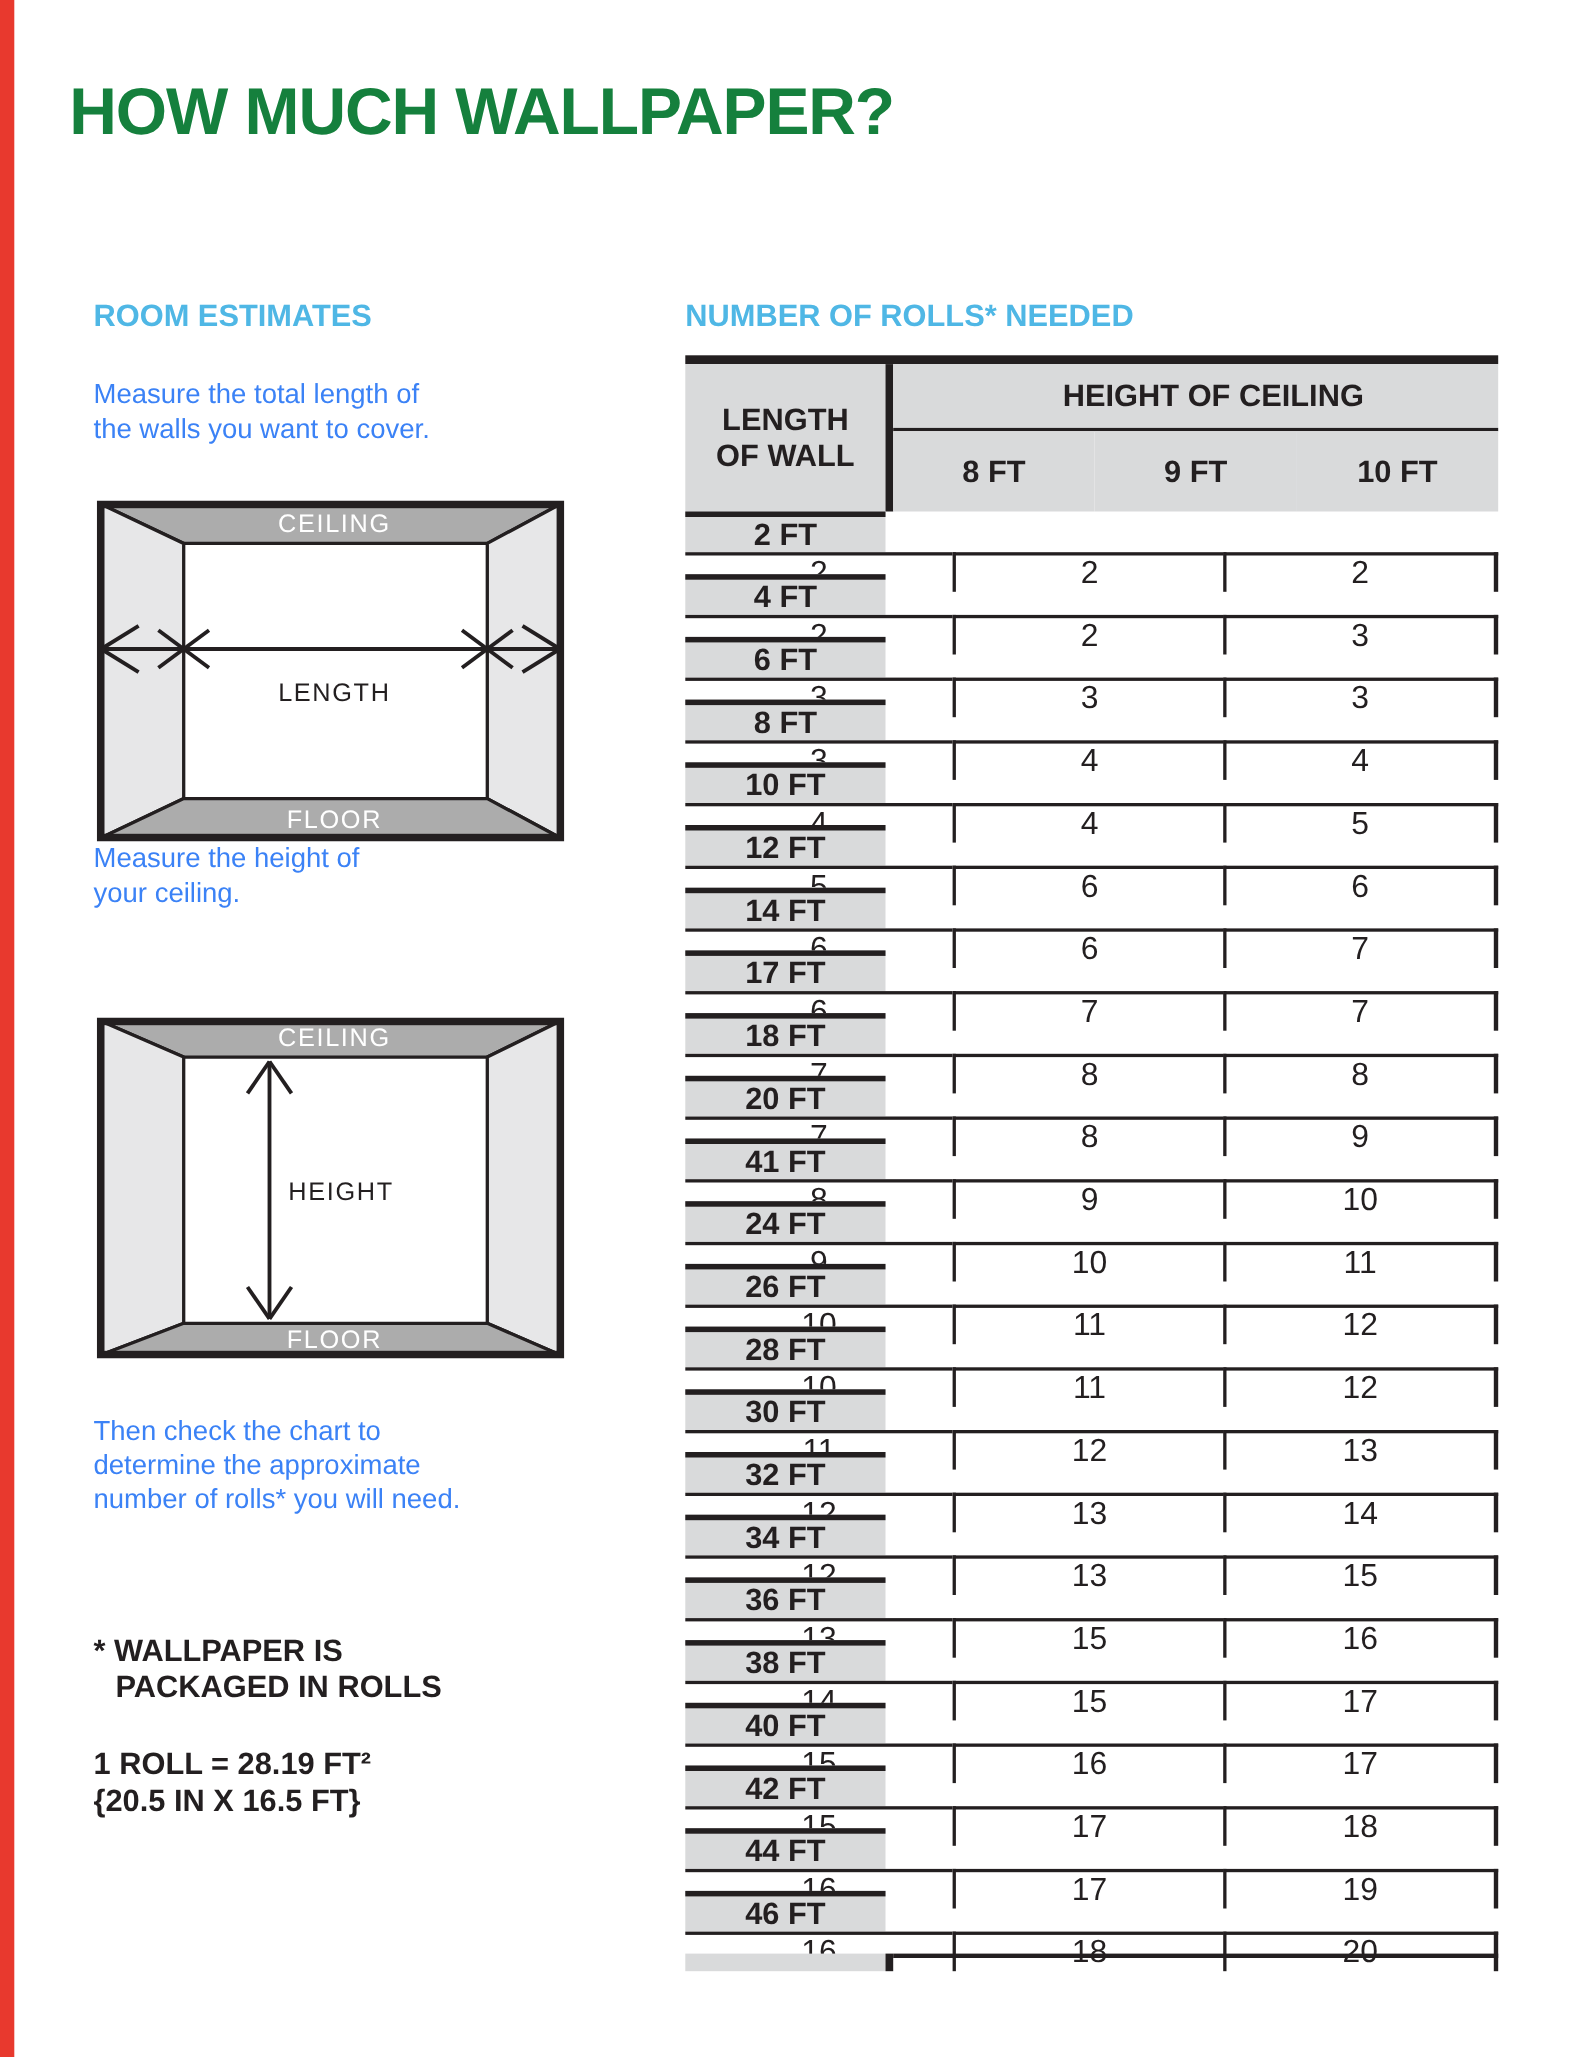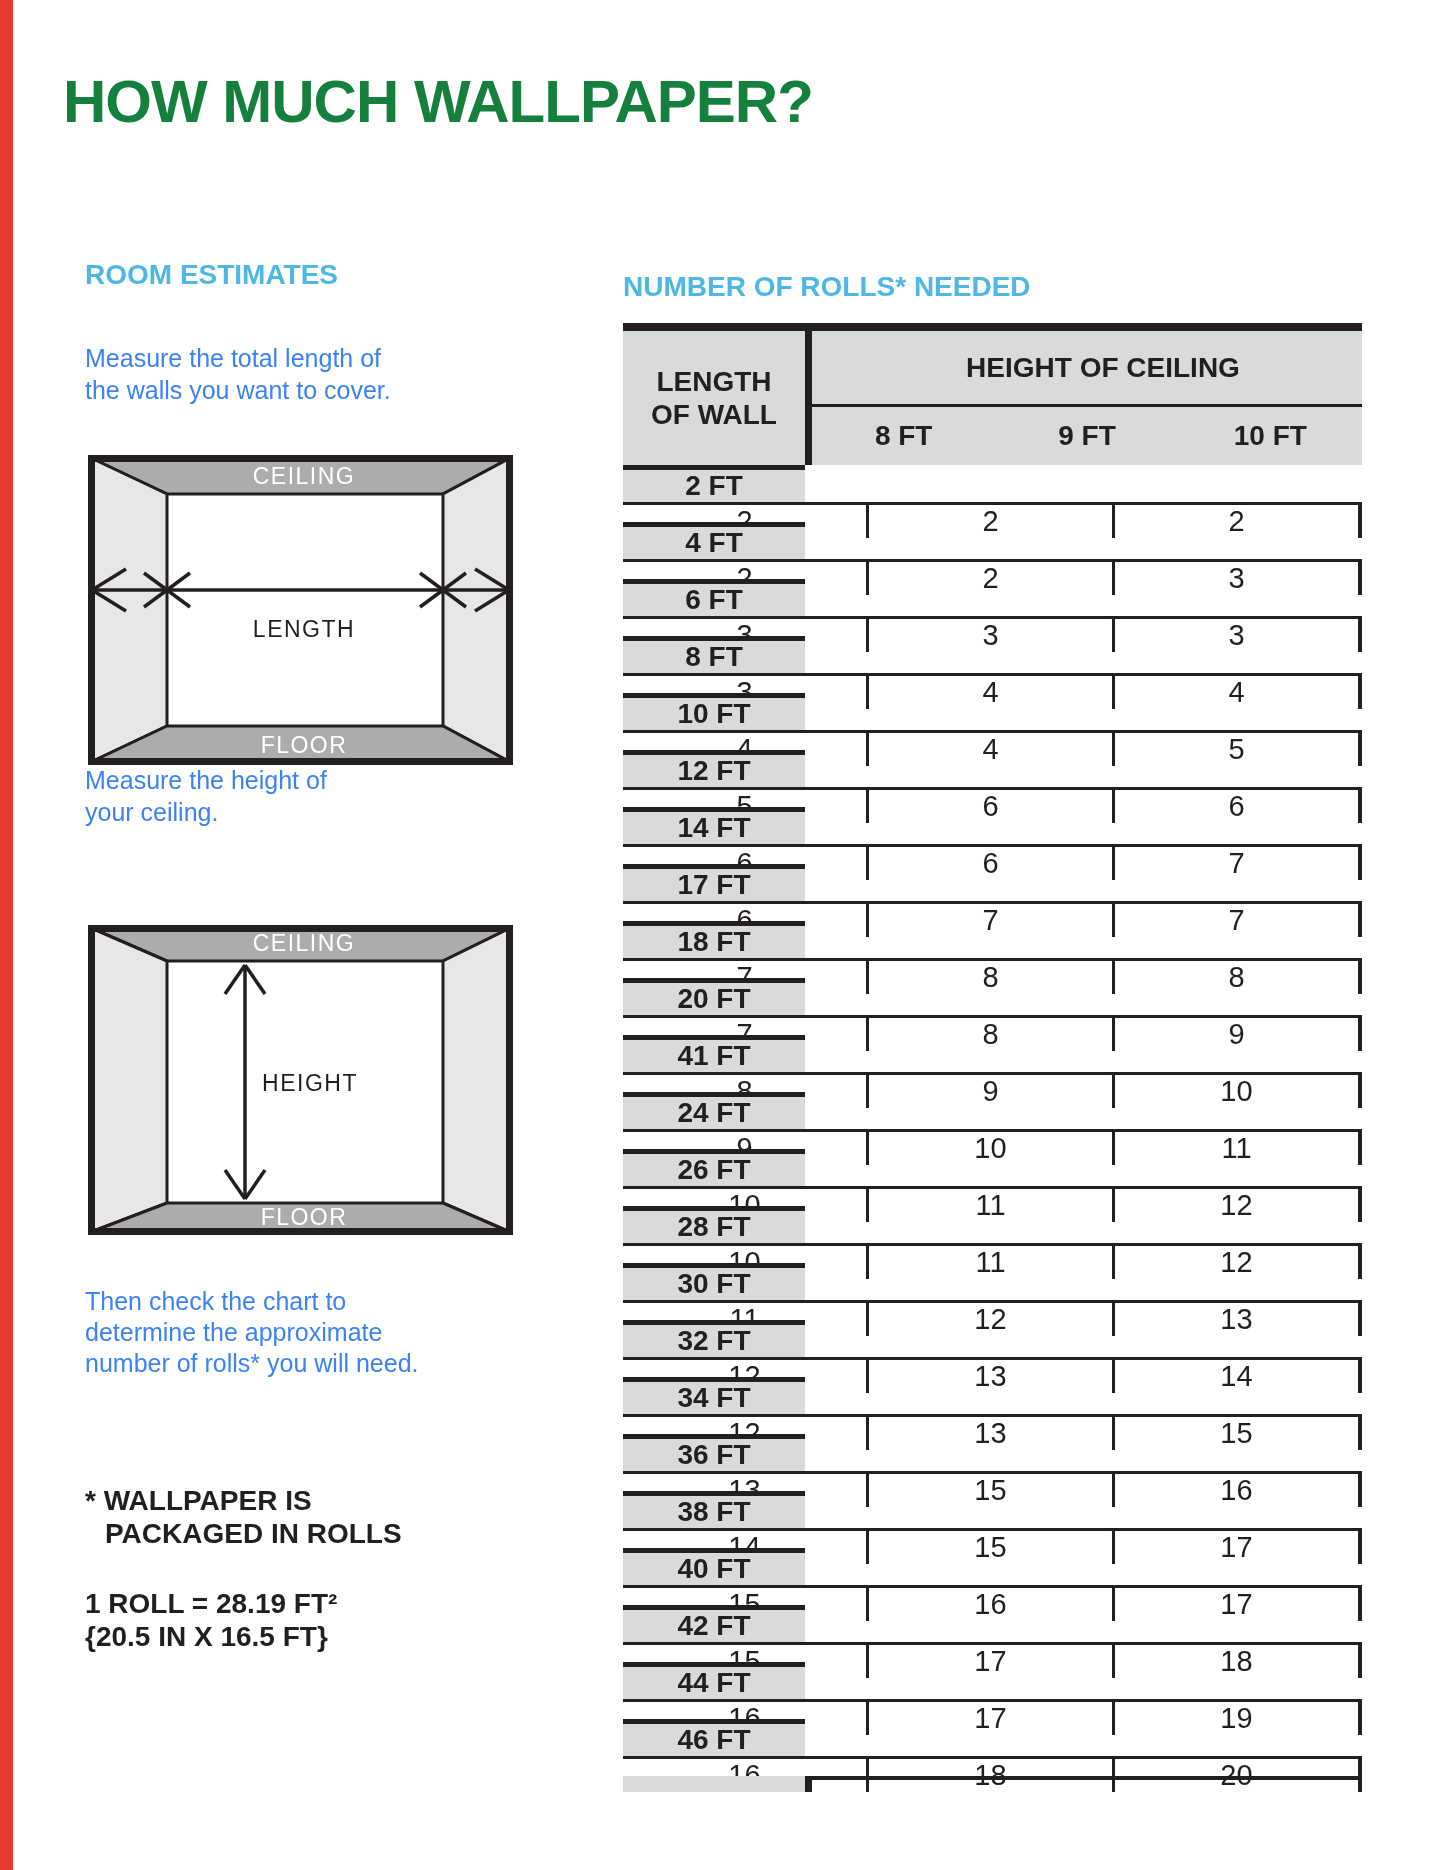--- a/index.html
+++ b/index.html
@@ -10,21 +10,21 @@
   }
   .abs { position:absolute; }
   #red-stripe { left:0; top:0; width:13px; height:1870px; background:#E8392E; }
   #main-title {
     left:63px; top:72px; font-size:60px; font-weight:bold;
     letter-spacing:-1px; color:#15803d; white-space:nowrap; line-height:1;
   }
   .blue-heading {
     font-size:28px; font-weight:bold; color:#4FB7E5; white-space:nowrap; line-height:1.1;
   }
-  #room-estimates-heading { left:85px; top:260px;text-align:right; }
+  #room-estimates-heading { left:85px; top:272px;text-align:right; }
   #rolls-heading { left:623px; top:272px; width:739px; text-align:left; }
   .para { left:85px; font-size:25px; line-height:32px; color:#3b82f6; }
   #step1 { top:342px; }
   #step2 { top:764px; }
   #step3 { top:1286px; line-height:31px; }
   .bold-note { left:85px; font-size:28px; font-weight:bold; line-height:33px; }
   #footnote { top:1484px; }
   #footnote .indent { margin-left:20px; }
   #roll-info { top:1587px; }
   
@@ -37,21 +37,21 @@
   .tbar { height:8px; background:#231F20; }
   .thead { display:flex; height:134px; }
   .head-label {
     width:182px; background:#D9DADB; display:flex; flex-direction:column;
     align-items:center; justify-content:center; text-align:center;
     font-size:28px; font-weight:bold; line-height:33px;
   }
   .vbar { width:7px; background:#231F20; }
   .head-right { flex:1; display:flex; flex-direction:column; }
   .hoc {
-    height:73px; background:#D9DADB; display:flex; align-items:center;
+    height:58px; background:#D9DADB; display:flex; align-items:center;
     justify-content:center; font-size:28px; font-weight:bold;padding-left:32px;
   }
   .hdiv { height:3px; background:#231F20; }
   .subrow { flex:1; display:flex; }
   .subcell {
     flex:1; background:#D9DADB; display:flex; align-items:center;
     justify-content:center; font-size:28px; font-weight:bold;
   }
   .trow { display:flex; height:57px;flex-direction:column; }
   .tlabel {

